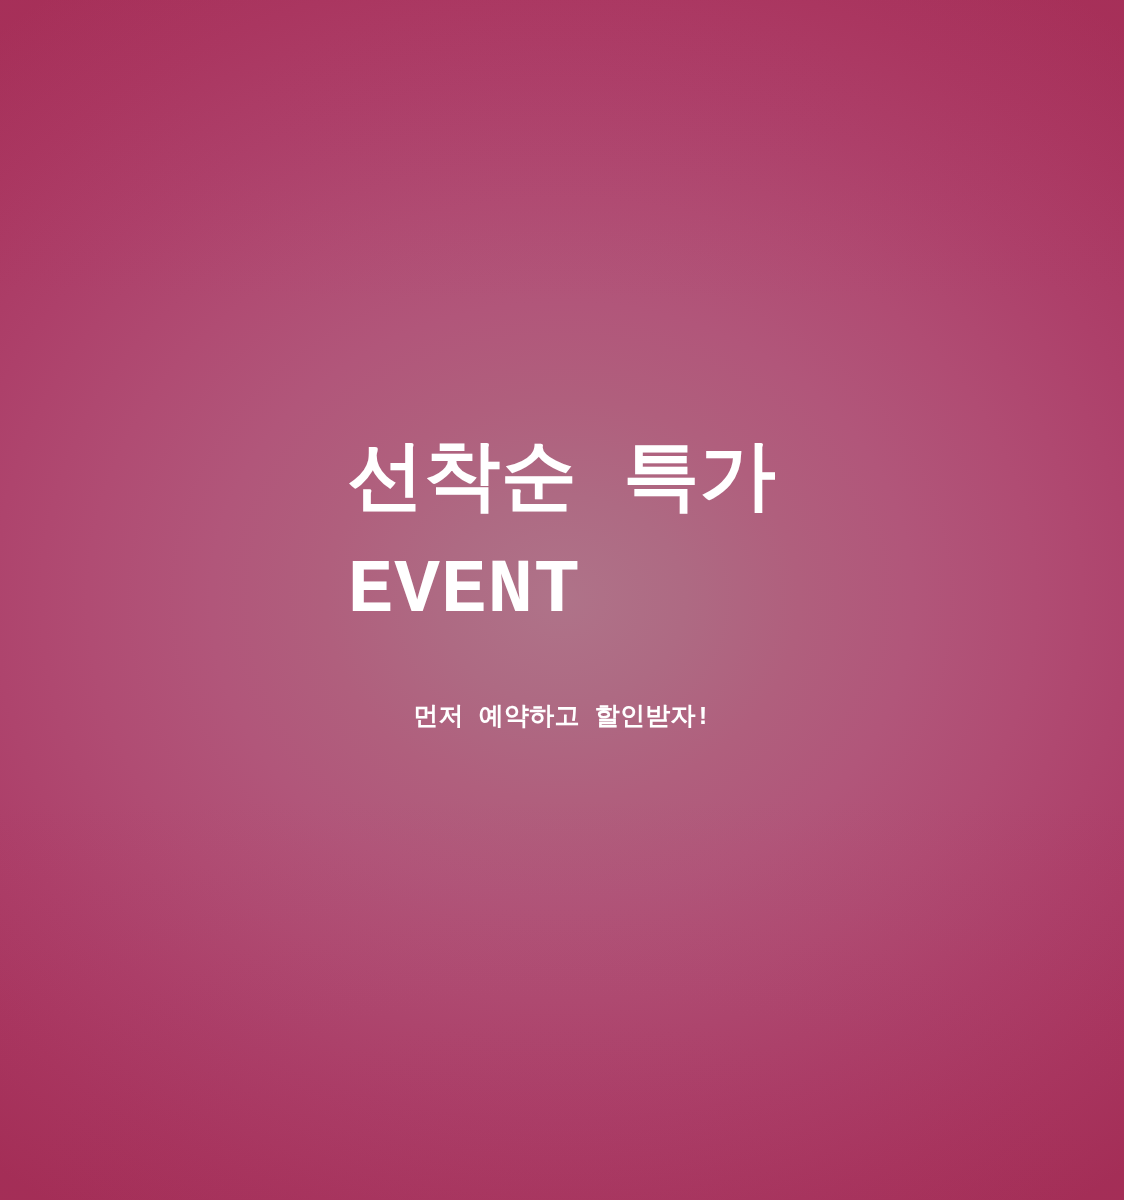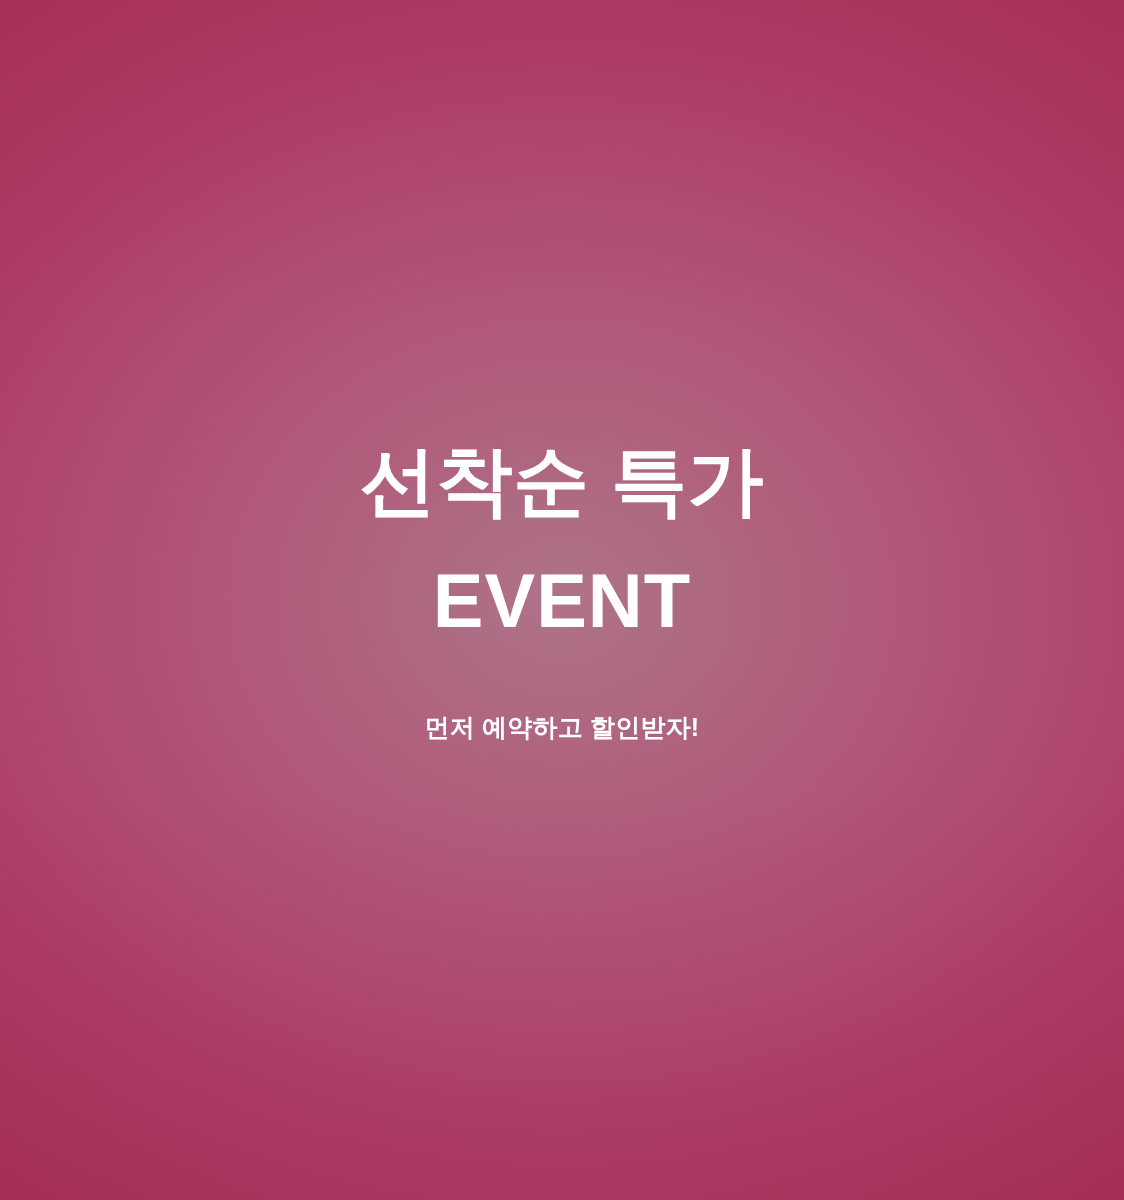--- a/index.html
+++ b/index.html
@@ -55,41 +55,41 @@
 
   
   .banner__content {
     position: absolute;
     left: 0;
     right: 0;
     top: 443px;
     display: flex;
     flex-direction: column;
     align-items: center;
-    text-align: center;
     z-index: 2;
+    font-family: Liberation Mono, monospace;
   }
 
   .headline {
     margin: 0;
     color: #ffffff;
     font-size: 76px;
     font-weight: 700;
     line-height: 1.0;
     letter-spacing: 0.5px;
     white-space: nowrap;
   }
 
   .headline__line--ko {
     display: block;
   }
 
   .headline__line--en {
     display: block;
-    margin-top: 44px;
+    margin-top: 34px;
     letter-spacing: 1px;
   }
 
   .subtitle {
     margin: 0;
     margin-top: 76px;
     color: #ffffff;
     font-size: 25px;
     font-weight: 600;
     line-height: 1.0;

